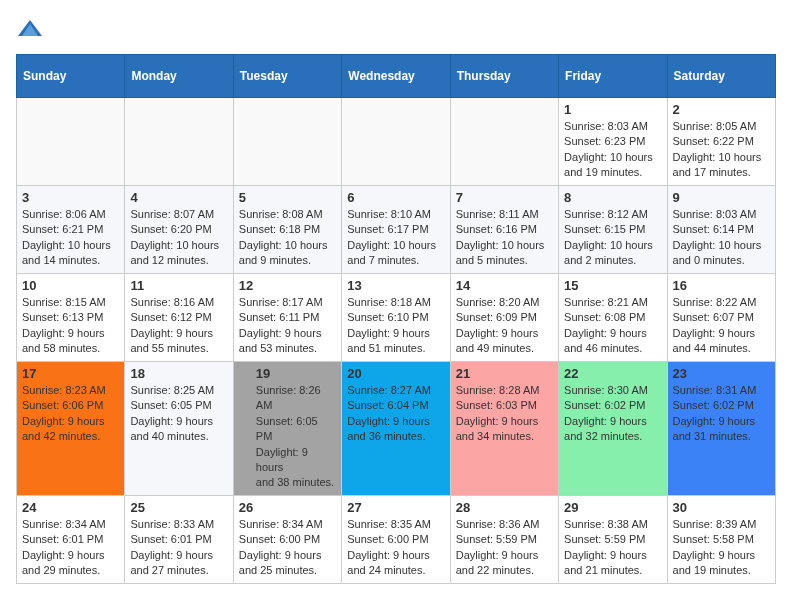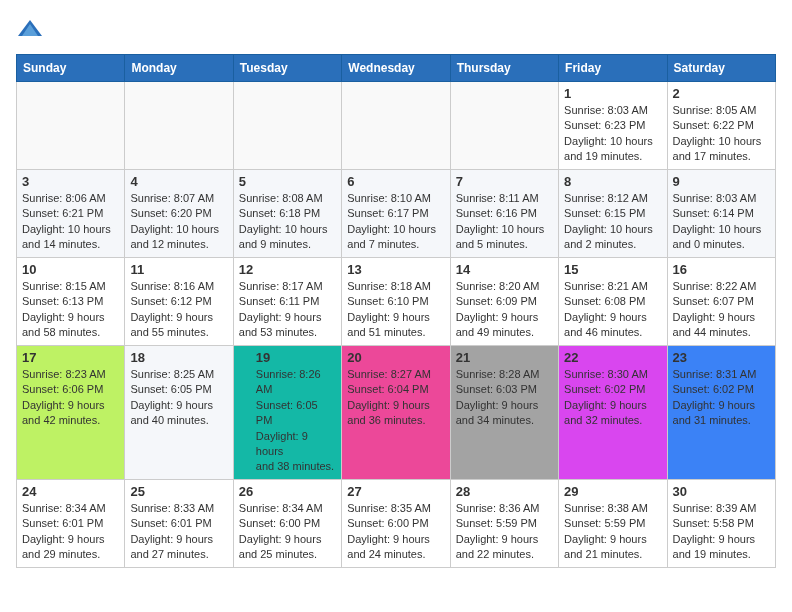--- a/index.html
+++ b/index.html
@@ -54,21 +54,21 @@
     }
     .calendar {
       width: 100%;
       border-collapse: collapse;
       font-size: 11px;
     }
     .calendar th {
       background: #2a6fba;
       color: #fff;
       text-align: left;
-      padding: 6px 6px;
+      padding: 14px 6px;
       font-size: 12px;
       font-weight: bold;
       border: 1px solid #1a5fa0;
     }
     .calendar td {
       border: 1px solid #ccc;
       vertical-align: top;
       padding: 4px 5px;
       width: calc(100% / 7);
       min-height: 80px;
@@ -200,41 +200,41 @@
         <td>
           <div class="day-number">15</div>
           <div class="day-info"><span>Sunrise: 8:21 AM</span><br><span>Sunset: 6:08 PM</span><br><span>Daylight: 9 hours</span><br><span>and 46 minutes.</span></div>
         </td>
         <td>
           <div class="day-number">16</div>
           <div class="day-info"><span>Sunrise: 8:22 AM</span><br><span>Sunset: 6:07 PM</span><br><span>Daylight: 9 hours</span><br><span>and 44 minutes.</span></div>
         </td>
       </tr>
       <tr>
-        <td style="background: #bef264;">
+        <td style="background: #f97316;">
           <div class="day-number">17</div>
           <div class="day-info"><span>Sunrise: 8:23 AM</span><br><span>Sunset: 6:06 PM</span><br><span>Daylight: 9 hours</span><br><span>and 42 minutes.</span></div>
         </td>
         <td style="background: rgb(245, 247, 250); margin-left: 24px;">
           <div class="day-number">18</div>
           <div class="day-info"><span>Sunrise: 8:25 AM</span><br><span>Sunset: 6:05 PM</span><br><span>Daylight: 9 hours</span><br><span>and 40 minutes.</span></div>
         </td>
-        <td style="background: #14b8a6; padding-left: 22px;">
+        <td style="background: #a3a3a3; padding-left: 22px;">
           <div class="day-number">19</div>
           <div class="day-info"><span>Sunrise: 8:26 AM</span><br><span>Sunset: 6:05 PM</span><br><span>Daylight: 9 hours</span><br><span>and 38 minutes.</span></div>
         </td>
-        <td style="background: #ec4899;">
+        <td style="background: #0ea5e9;">
           <div class="day-number">20</div>
           <div class="day-info"><span>Sunrise: 8:27 AM</span><br><span>Sunset: 6:04 PM</span><br><span>Daylight: 9 hours</span><br><span>and 36 minutes.</span></div>
         </td>
-        <td style="background: #a3a3a3;">
+        <td style="background: #fca5a5;">
           <div class="day-number">21</div>
           <div class="day-info"><span>Sunrise: 8:28 AM</span><br><span>Sunset: 6:03 PM</span><br><span>Daylight: 9 hours</span><br><span>and 34 minutes.</span></div>
         </td>
-        <td style="background: #d946ef; margin-top: 19px;">
+        <td style="background: #86efac; margin-top: 19px;">
           <div class="day-number">22</div>
           <div class="day-info"><span>Sunrise: 8:30 AM</span><br><span>Sunset: 6:02 PM</span><br><span>Daylight: 9 hours</span><br><span>and 32 minutes.</span></div>
         </td>
         <td style="background: #3b82f6;">
           <div class="day-number">23</div>
           <div class="day-info"><span>Sunrise: 8:31 AM</span><br><span>Sunset: 6:02 PM</span><br><span>Daylight: 9 hours</span><br><span>and 31 minutes.</span></div>
         </td>
       </tr>
       <tr>
         <td>

